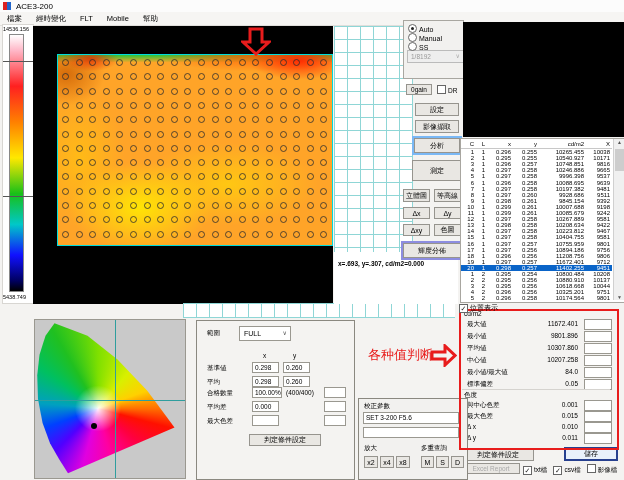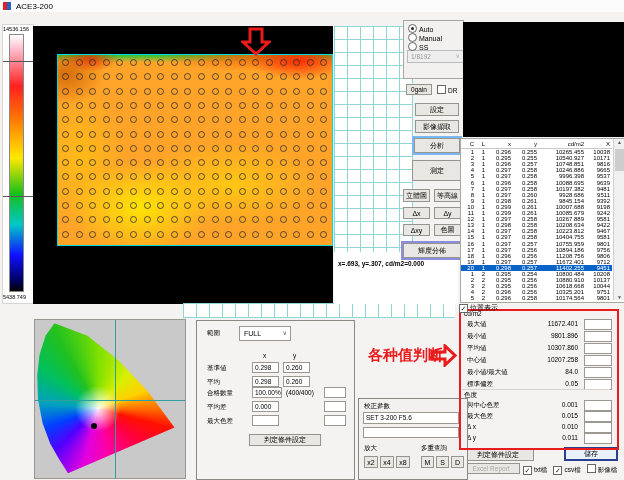--- a/index.html
+++ b/index.html
@@ -67,21 +67,21 @@
   .vthumb{position:absolute;left:1px;top:10px;width:9px;height:22px;background:#cdcdcd;}
   
   .stat-label{position:absolute;left:467px;font-size:6.5px;}
   .stat-sec{position:absolute;left:464px;font-size:6.5px;}
   .stat-value{position:absolute;left:500px;width:78px;text-align:right;font-size:6.5px;}
   .stat-box{position:absolute;left:584px;width:26px;height:9px;border:1px solid #9a9890;background:#fff;}
   .divline{position:absolute;left:462px;width:148px;height:1px;background:#d5d3cf;}
   
   .redbox{left:459px;top:309px;width:156px;height:137px;border:2px solid #e81c1c;pointer-events:none;z-index:40;}
   .ann-top{left:186px;top:5px;font-size:15px;font-weight:bold;color:#e81c1c;z-index:50;white-space:nowrap;}
-  .ann-side{left:368px;top:346px;font-size:15px;font-weight:bold;color:#e81c1c;z-index:50;white-space:nowrap;}
+  .ann-side{left:368px;top:346px;font-size:13px;font-weight:normal;color:#e81c1c;z-index:50;white-space:nowrap;}
   
   .cie{left:34px;top:319px;width:150px;height:158px;background:#c9c9c9;border:1px solid #9a9890;}
   .horseshoe,.horseshoe-white{position:absolute;left:0;top:0;width:150px;height:158px;
     clip-path:polygon(13% 2%,7% 10%,3% 22%,1.5% 35%,2% 50%,5% 65%,10% 78%,16% 88%,22% 97%,93% 68%,75% 45%,55% 25%,35% 10%);}
   .horseshoe{background:conic-gradient(from 0deg at 42% 56%,
      #7fe000 0deg,#d8f000 40deg,#ffd000 70deg,#ff7000 90deg,#ff1000 105deg,#ff0040 130deg,
      #ff00a0 165deg,#e000e0 195deg,#5000ff 225deg,#0040ff 250deg,#00a0c0 275deg,#00c060 305deg,
      #20c020 330deg,#7fe000 360deg);}
   .horseshoe-white{background:radial-gradient(circle 32px at 42% 56%, rgba(255,255,255,.95), rgba(255,255,255,0) 72%);}
   .cie-vline{position:absolute;left:80px;top:0;width:1px;height:158px;background:#2f9e9e;}
@@ -100,20 +100,21 @@
 </style>
 </head>
 <body>
 
 <div class="app">
 
   <div class="abs titlebar">
     <div class="abs titleicon"></div>
     <div class="abs titletext">ACE3-200</div>
   </div>
+  <div class="abs menubar" id="menubar"><div class="menuitem">檔案</div><div class="menuitem">經時變化</div><div class="menuitem">FLT</div><div class="menuitem">Mobile</div><div class="menuitem">幫助</div></div>
 
   <div class="abs" style="left:241px;top:27px;z-index:50;">
     <svg width="30" height="30" viewBox="0 0 30 30">
         <path d="M9 2 h12 v13 h7 L15 27 2 15 h7 z" fill="none" stroke="#e81c1c" stroke-width="3"></path>
       </svg>
   </div>
 
   <div class="abs cb-panel">
     <div class="abs cb-max">14536.156</div>
     <div class="abs cb-grad"></div>

